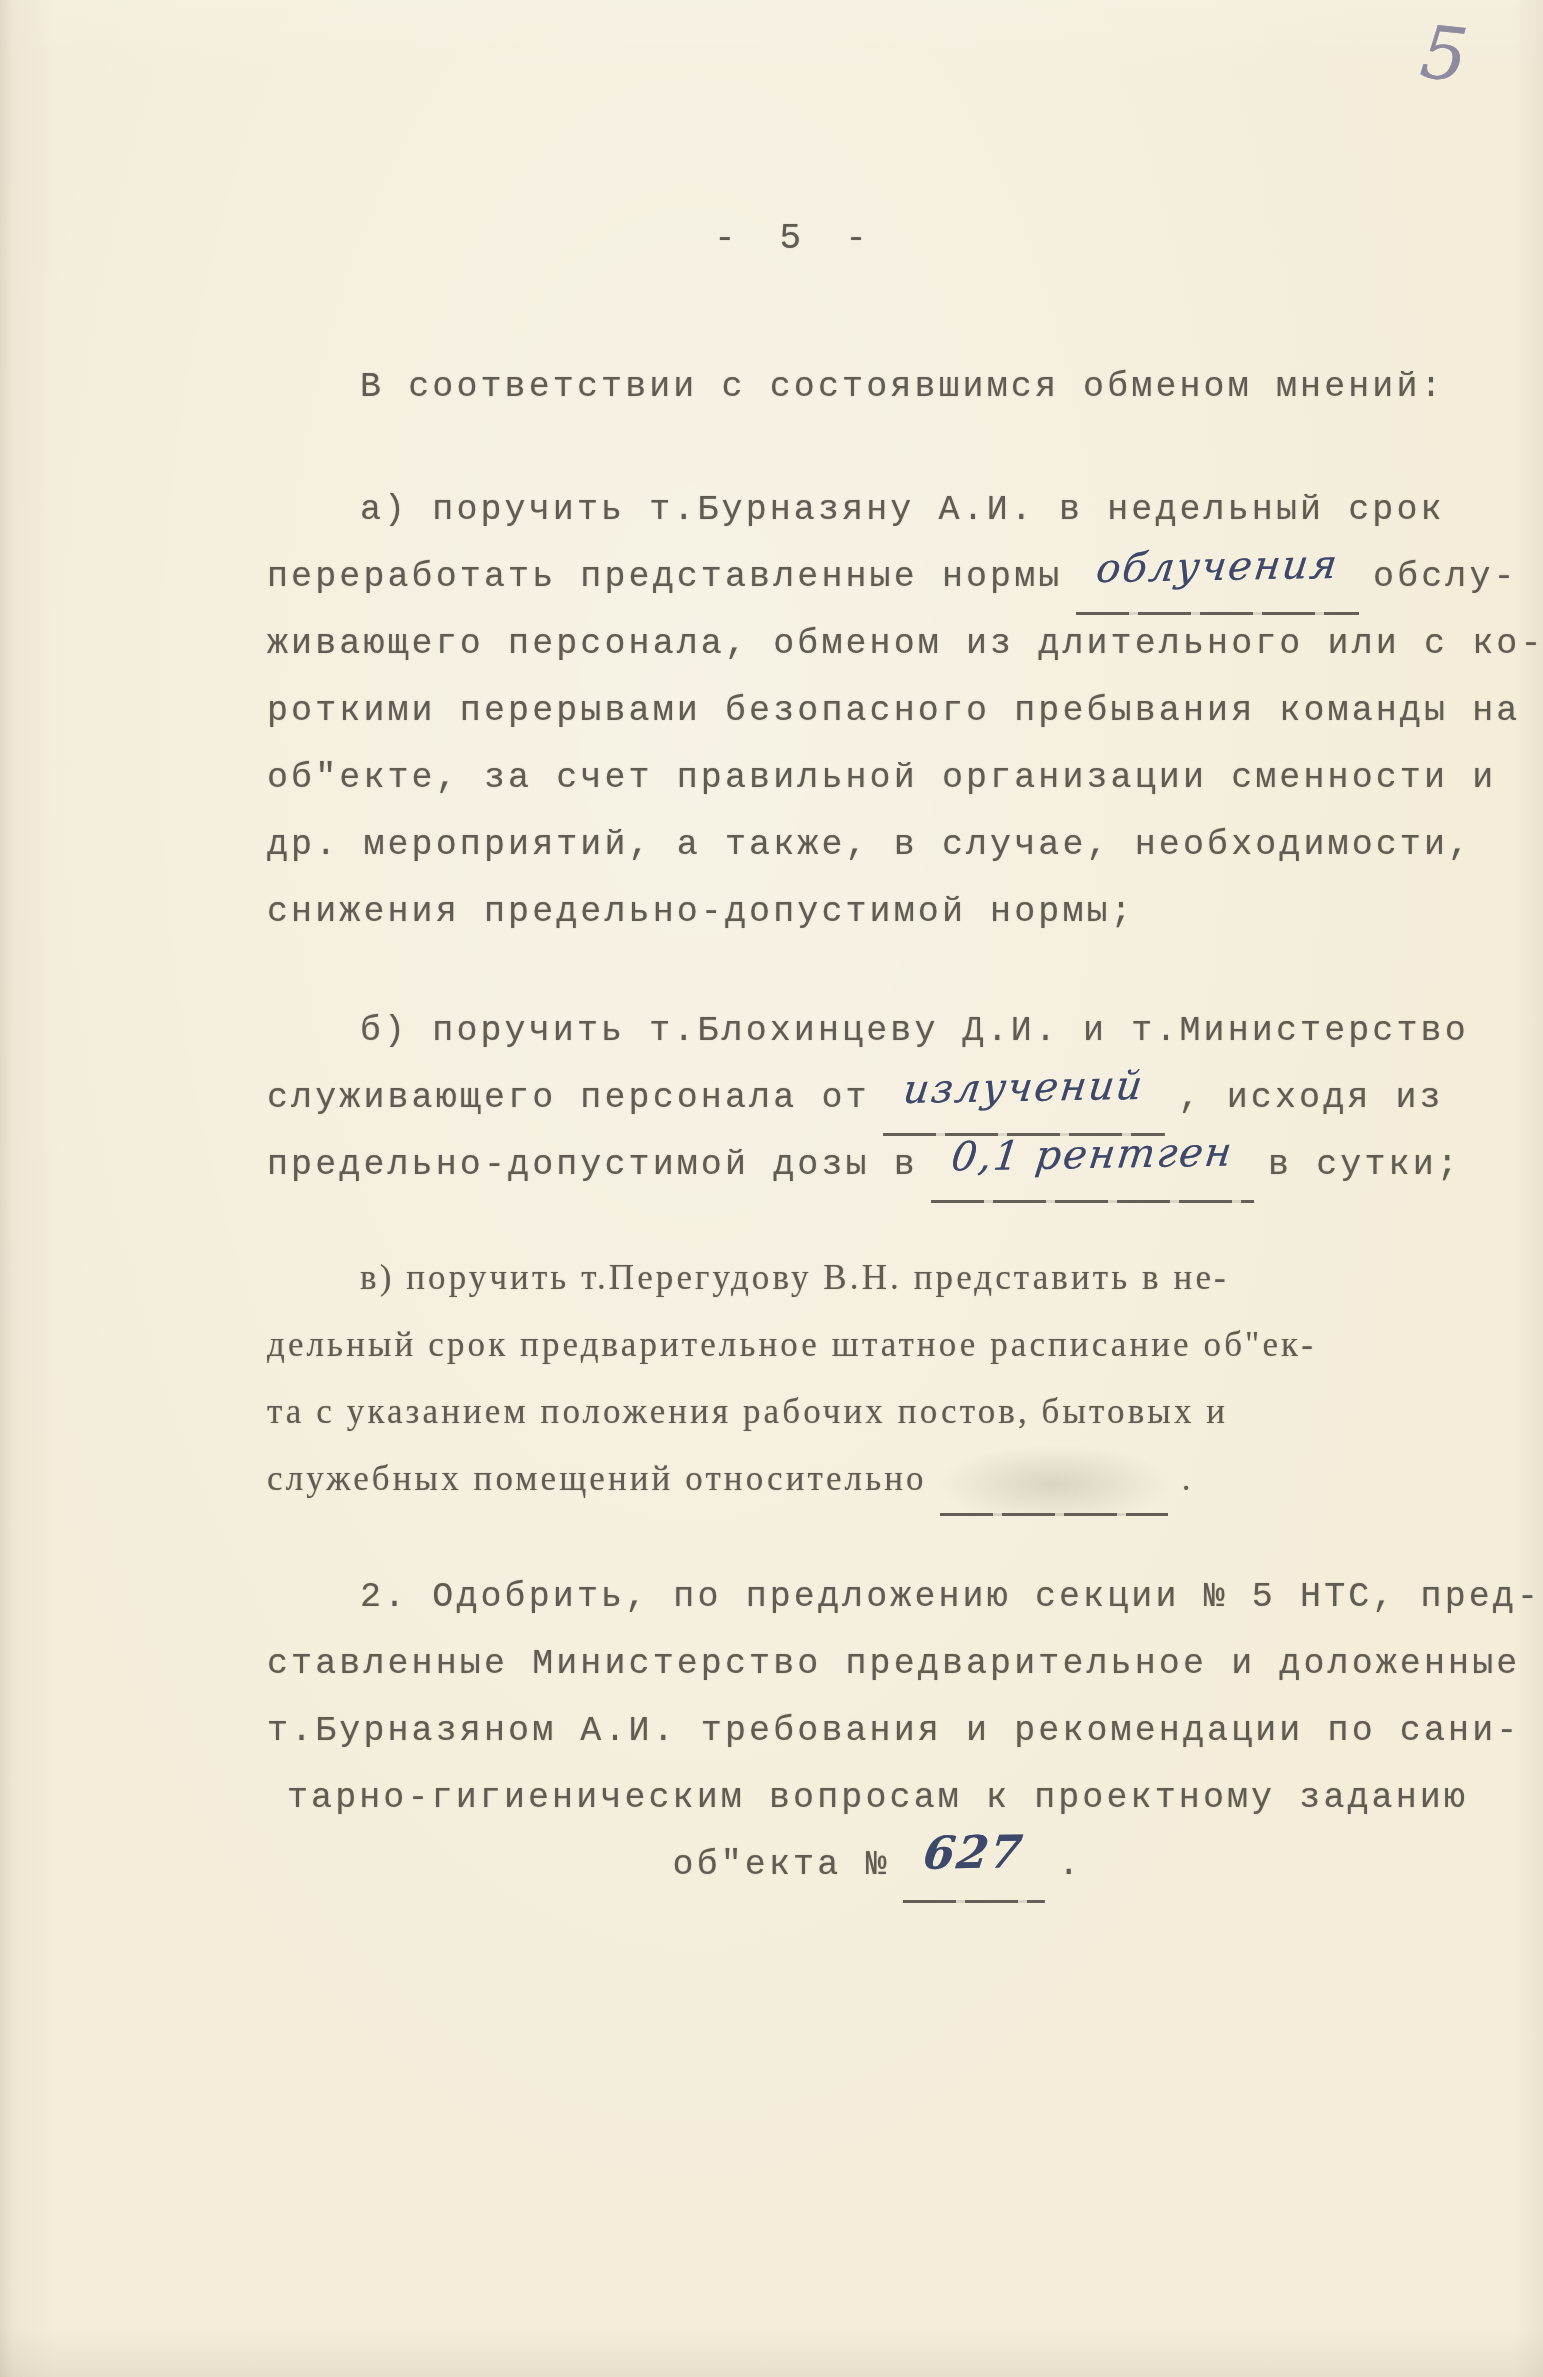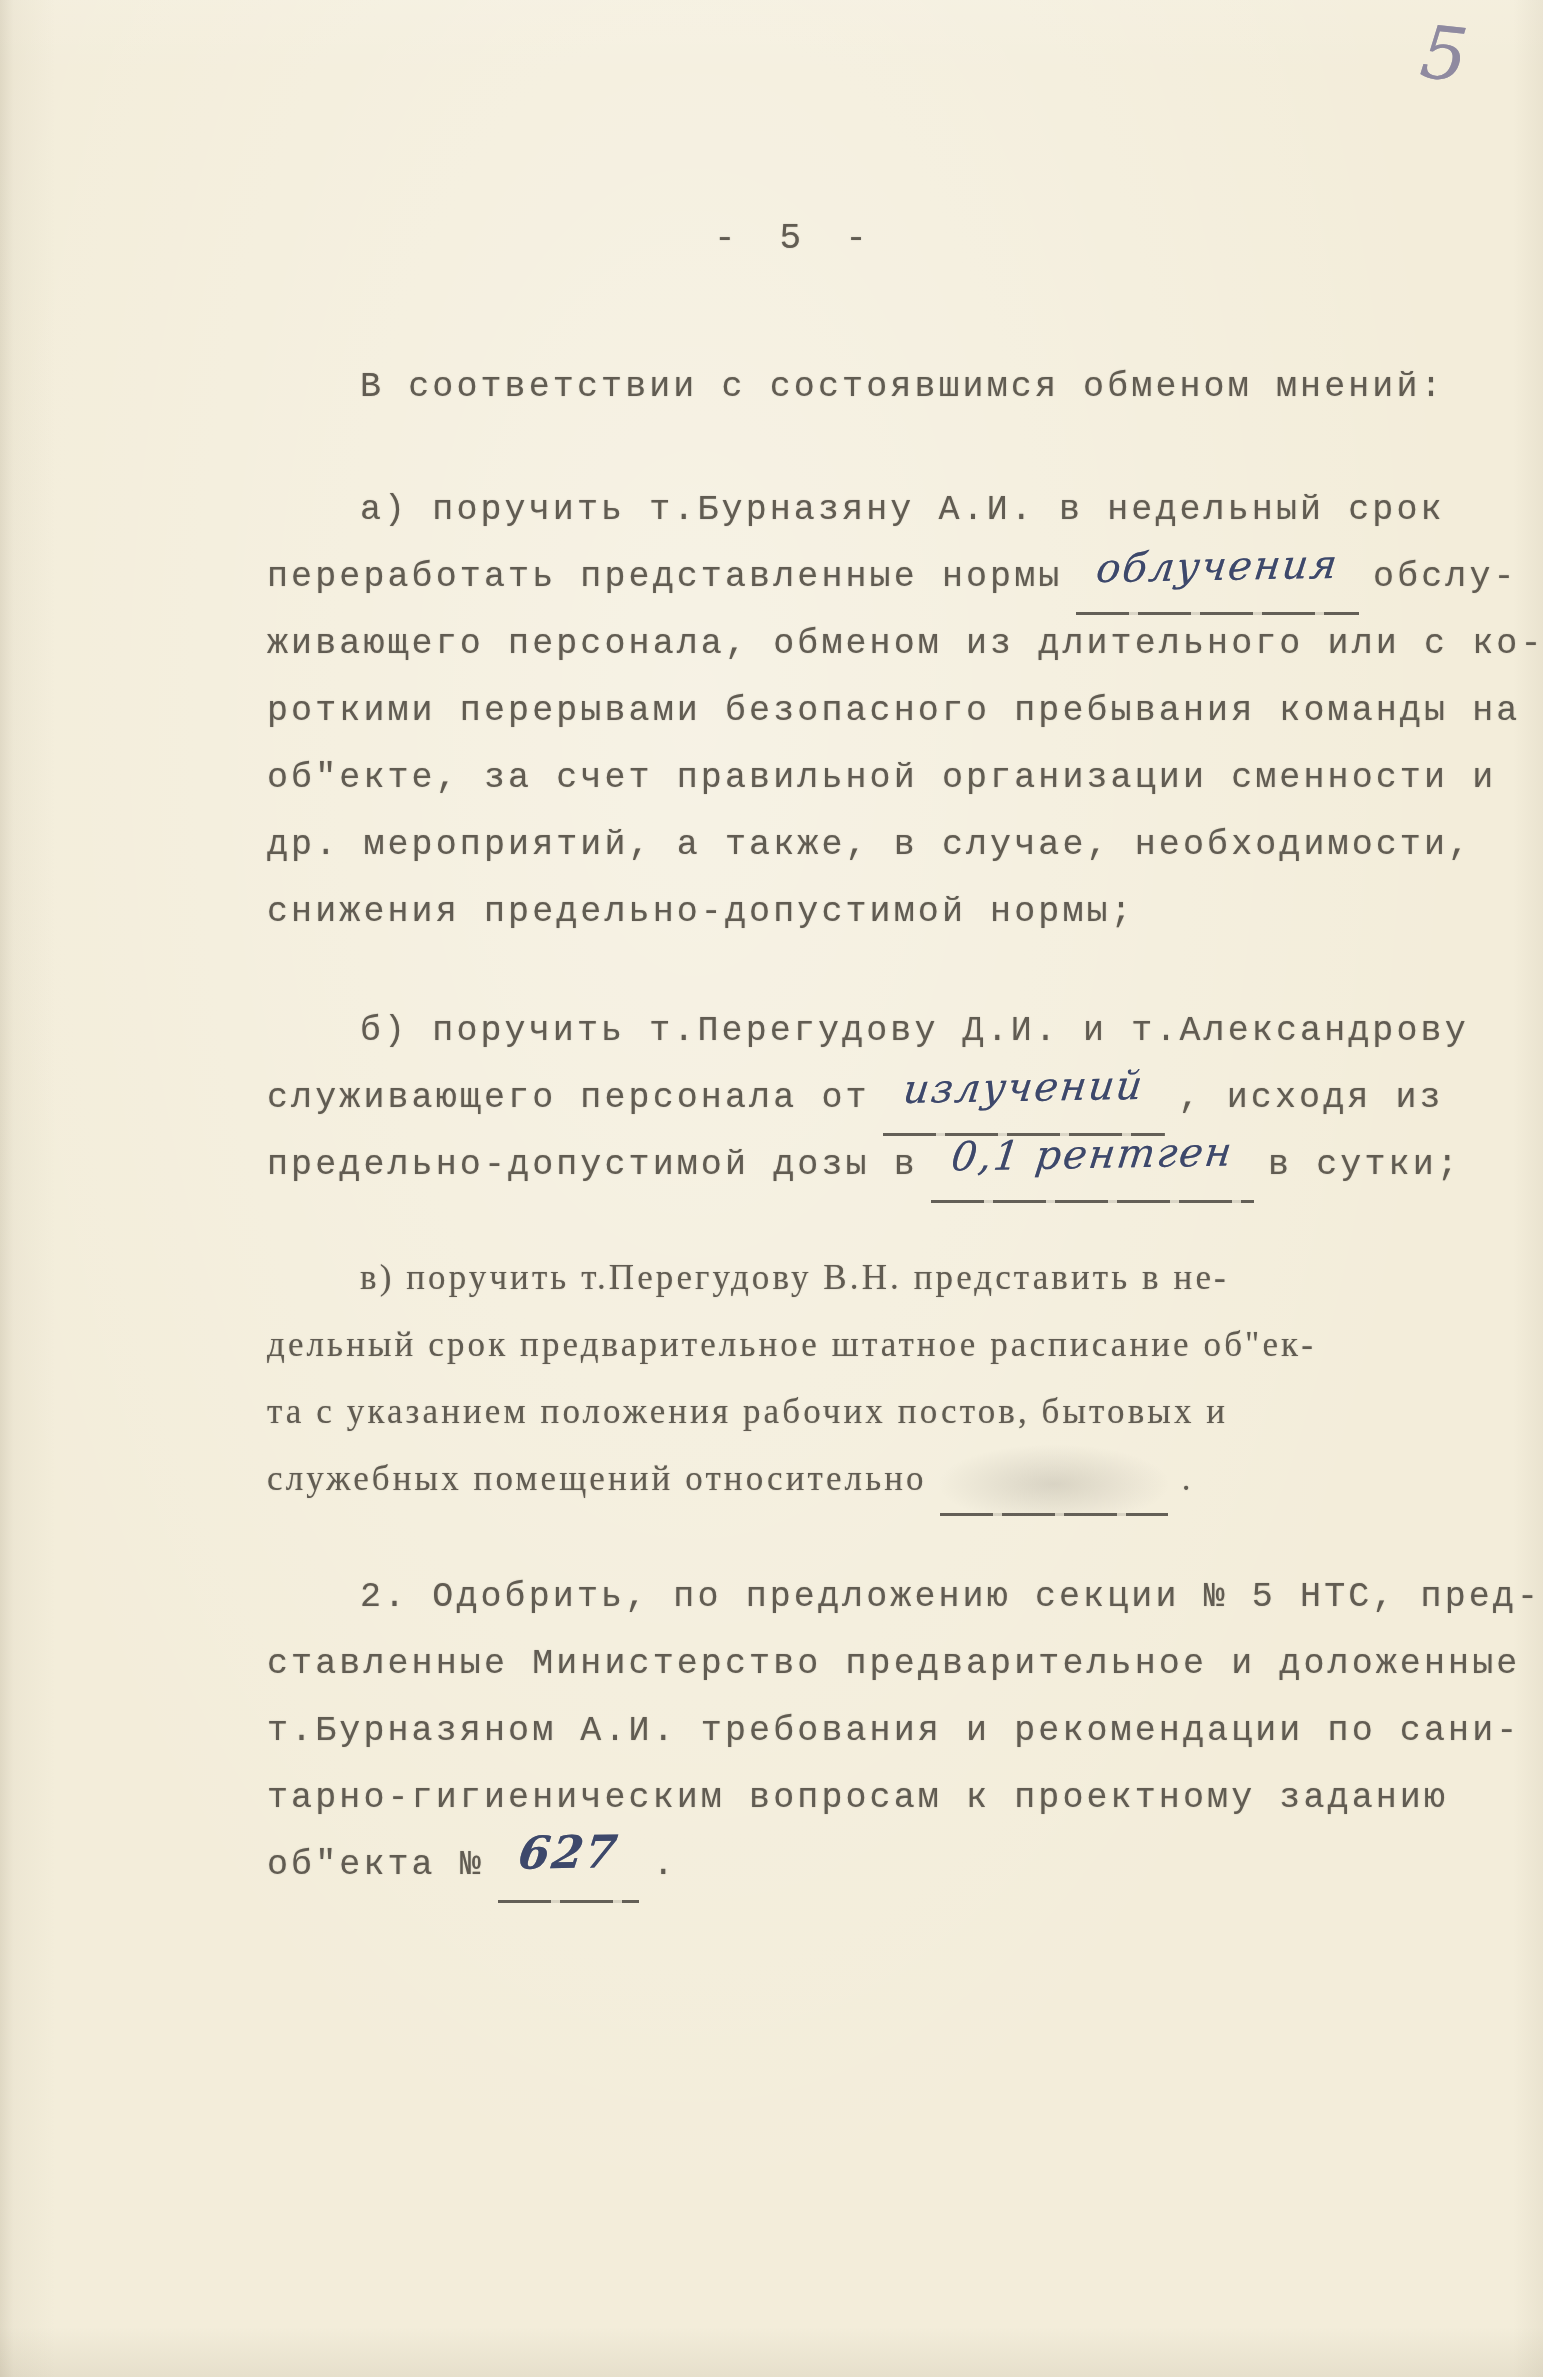--- a/index.html
+++ b/index.html
@@ -42,21 +42,21 @@
     margin-top:205px;
     margin-left:447px;
     height:67px; line-height:67px;
     font-size:36px; letter-spacing:11.2px;
     text-shadow:0 0 1.2px rgba(97,92,82,0.45);
   }
   .para-intro{ margin-top:82px; }
   .para-a{ margin-top:56px; }
   .para-b{ margin-top:52px; }
   .para-v{ margin-top:45px;font-family:Liberation Serif, serif; }
-  .para-2{ margin-top:52px; }
+  .para-2{ margin-top:52px;text-align:center; }
   .fill{
     position:relative;
     display:inline-block;
     vertical-align:baseline;
     margin:0 13.6px;
     padding:0 21px 3.7px 21px;
     background:repeating-linear-gradient(90deg, rgba(74,70,63,0.85) 0 53px, rgba(74,70,63,0.15) 53px 62px) bottom/100% 3.1px no-repeat;
   }
   .fill-blank{
     min-width:186px;
@@ -108,21 +108,21 @@
         <span>переработать представленные нормы</span><span class="fill"><span class="hw">облучения</span></span><span>обслу-</span>
       </div>
       <div class="line">живающего персонала, обменом из длительного или с ко-</div>
       <div class="line">роткими перерывами безопасного пребывания команды на</div>
       <div class="line">об"екте, за счет правильной организации сменности и</div>
       <div class="line">др. мероприятий, а также, в случае, необходимости,</div>
       <div class="line">снижения предельно-допустимой нормы;</div>
     </div>
 
     <div class="para-b">
-      <div class="line indent">б) поручить т.Перегудову Д.И. и т.Александрову</div>
+      <div class="line indent">б) поручить т.Блохинцеву Д.И. и т.Министерство</div>
       <div class="line">
         <span>служивающего персонала от</span><span class="fill"><span class="hw">излучений</span></span><span>, исходя из</span>
       </div>
       <div class="line">
         <span>предельно-допустимой дозы в</span><span class="fill"><span class="hw">0,1 рентген</span></span><span>в сутки;</span>
       </div>
     </div>
 
     <div class="para-v">
       <div class="line indent">в) поручить т.Перегудову В.Н. представить в не-</div>

